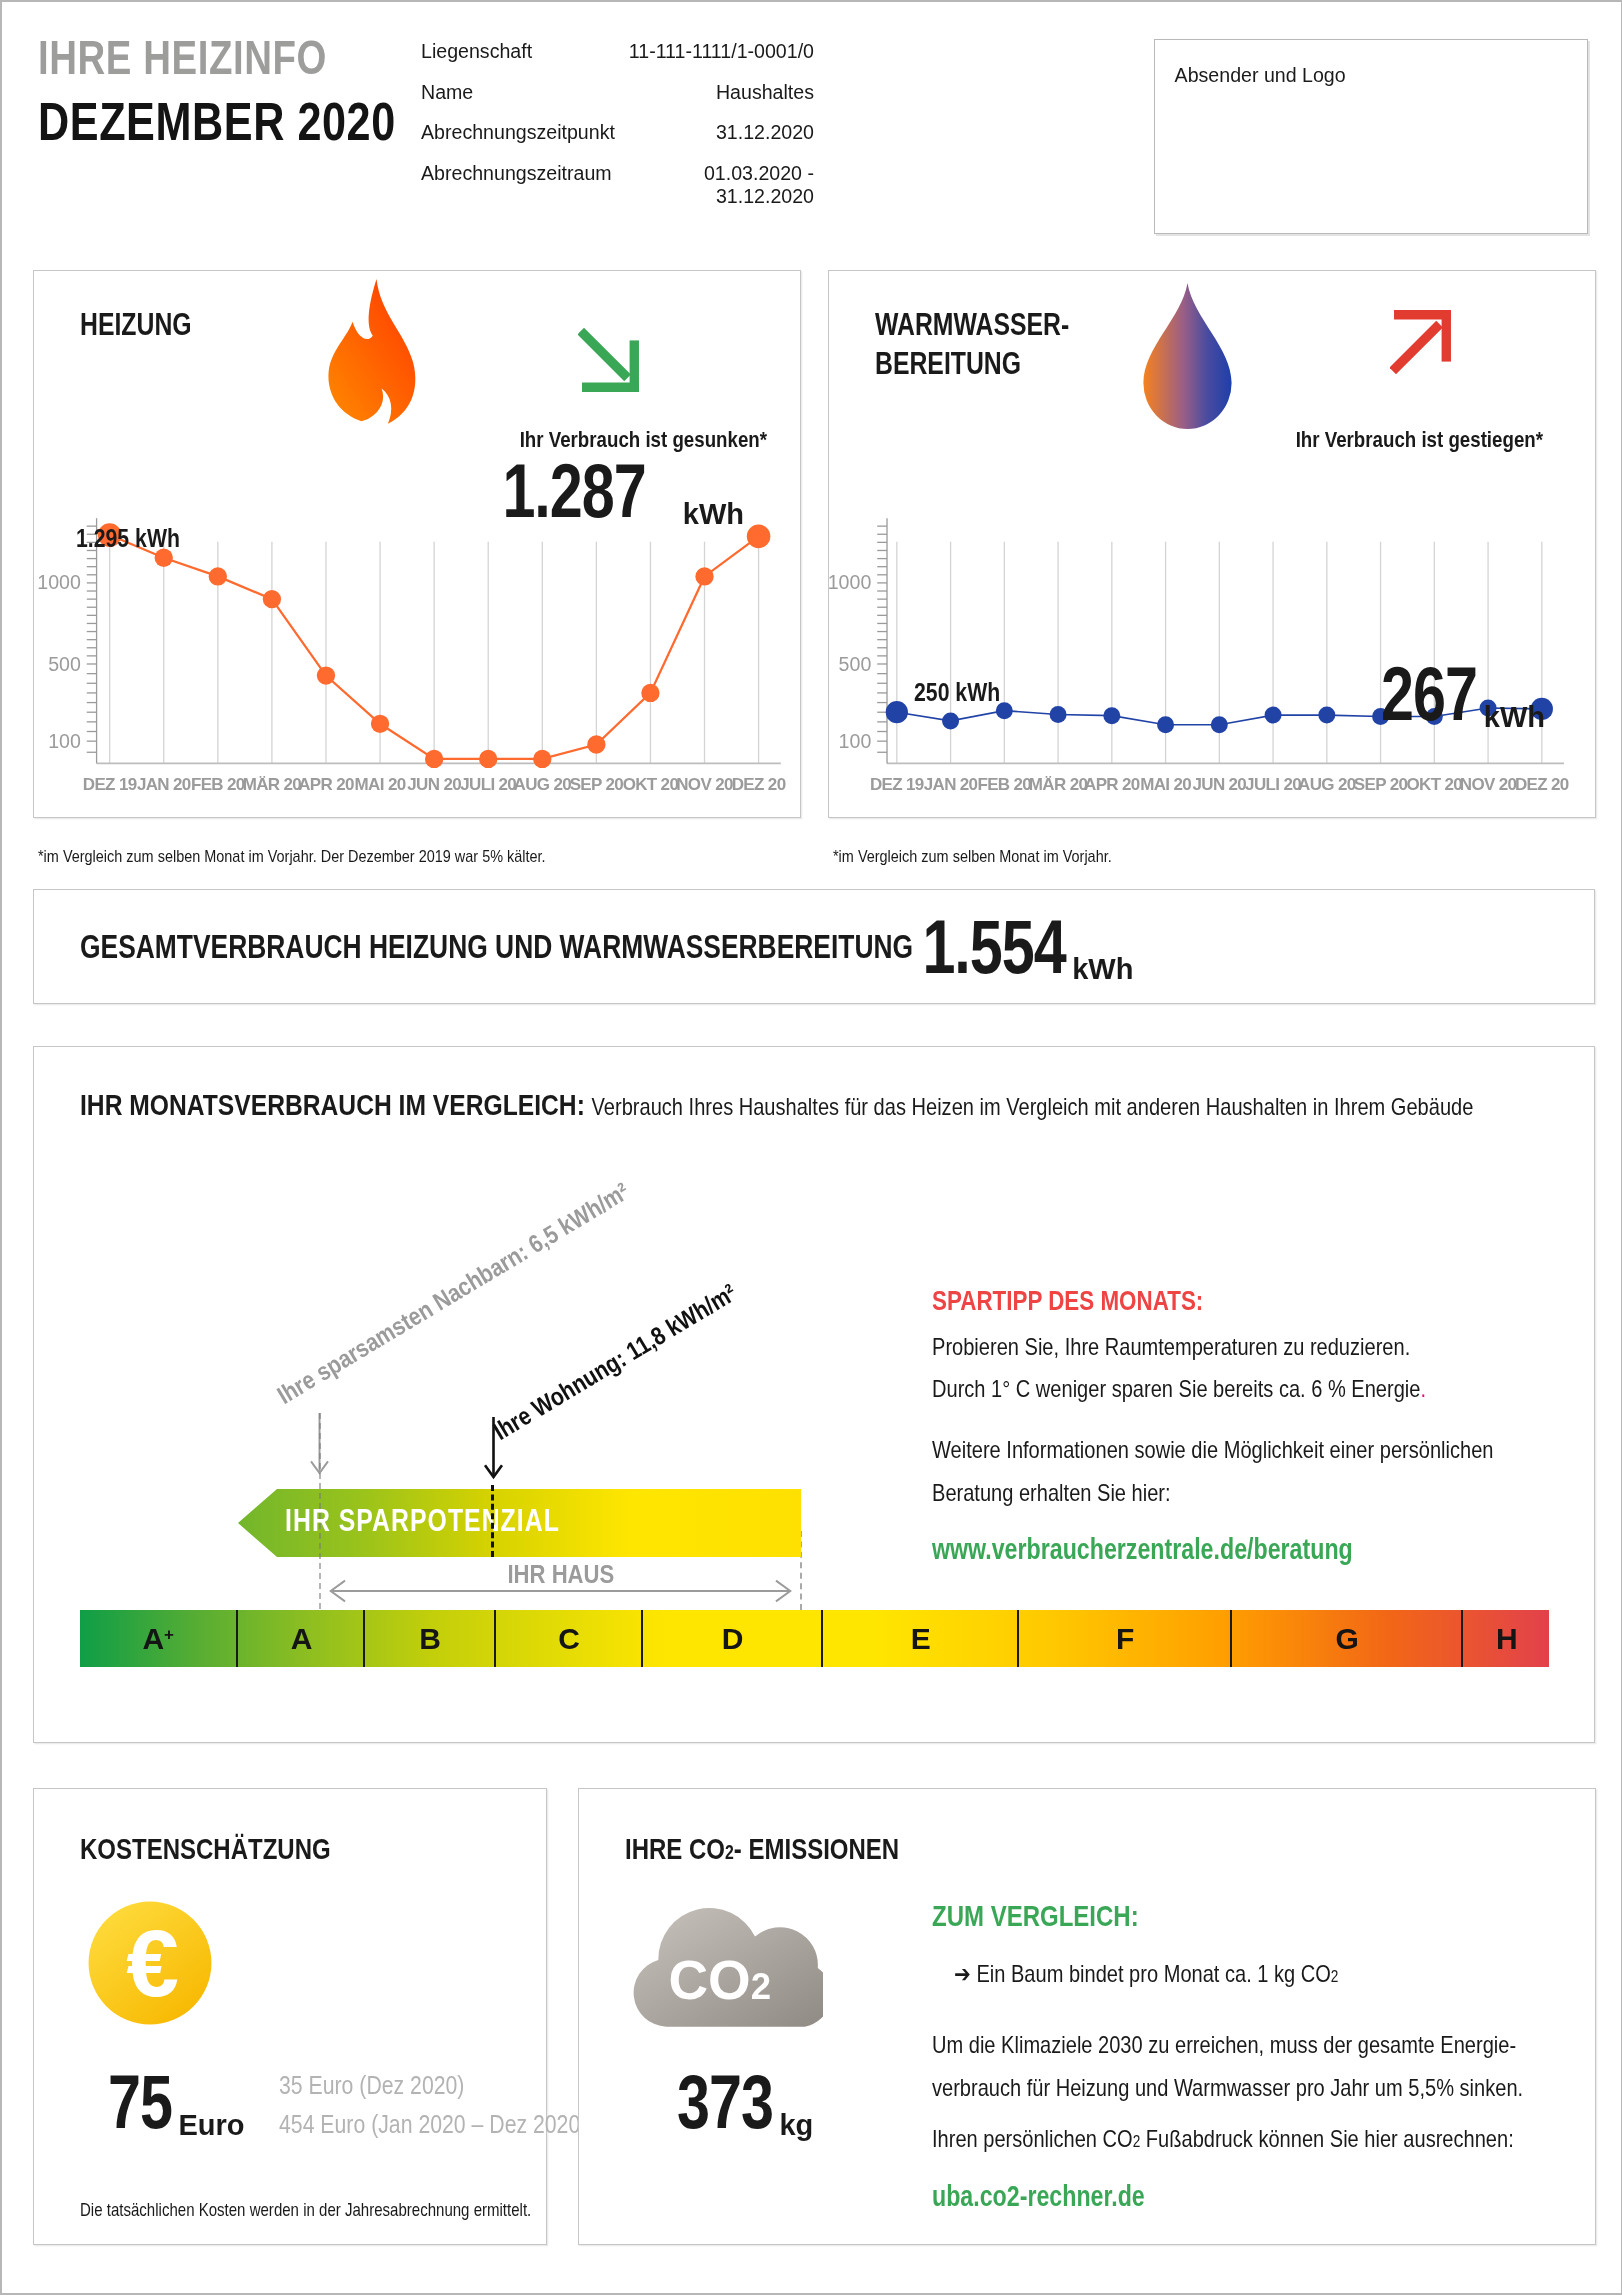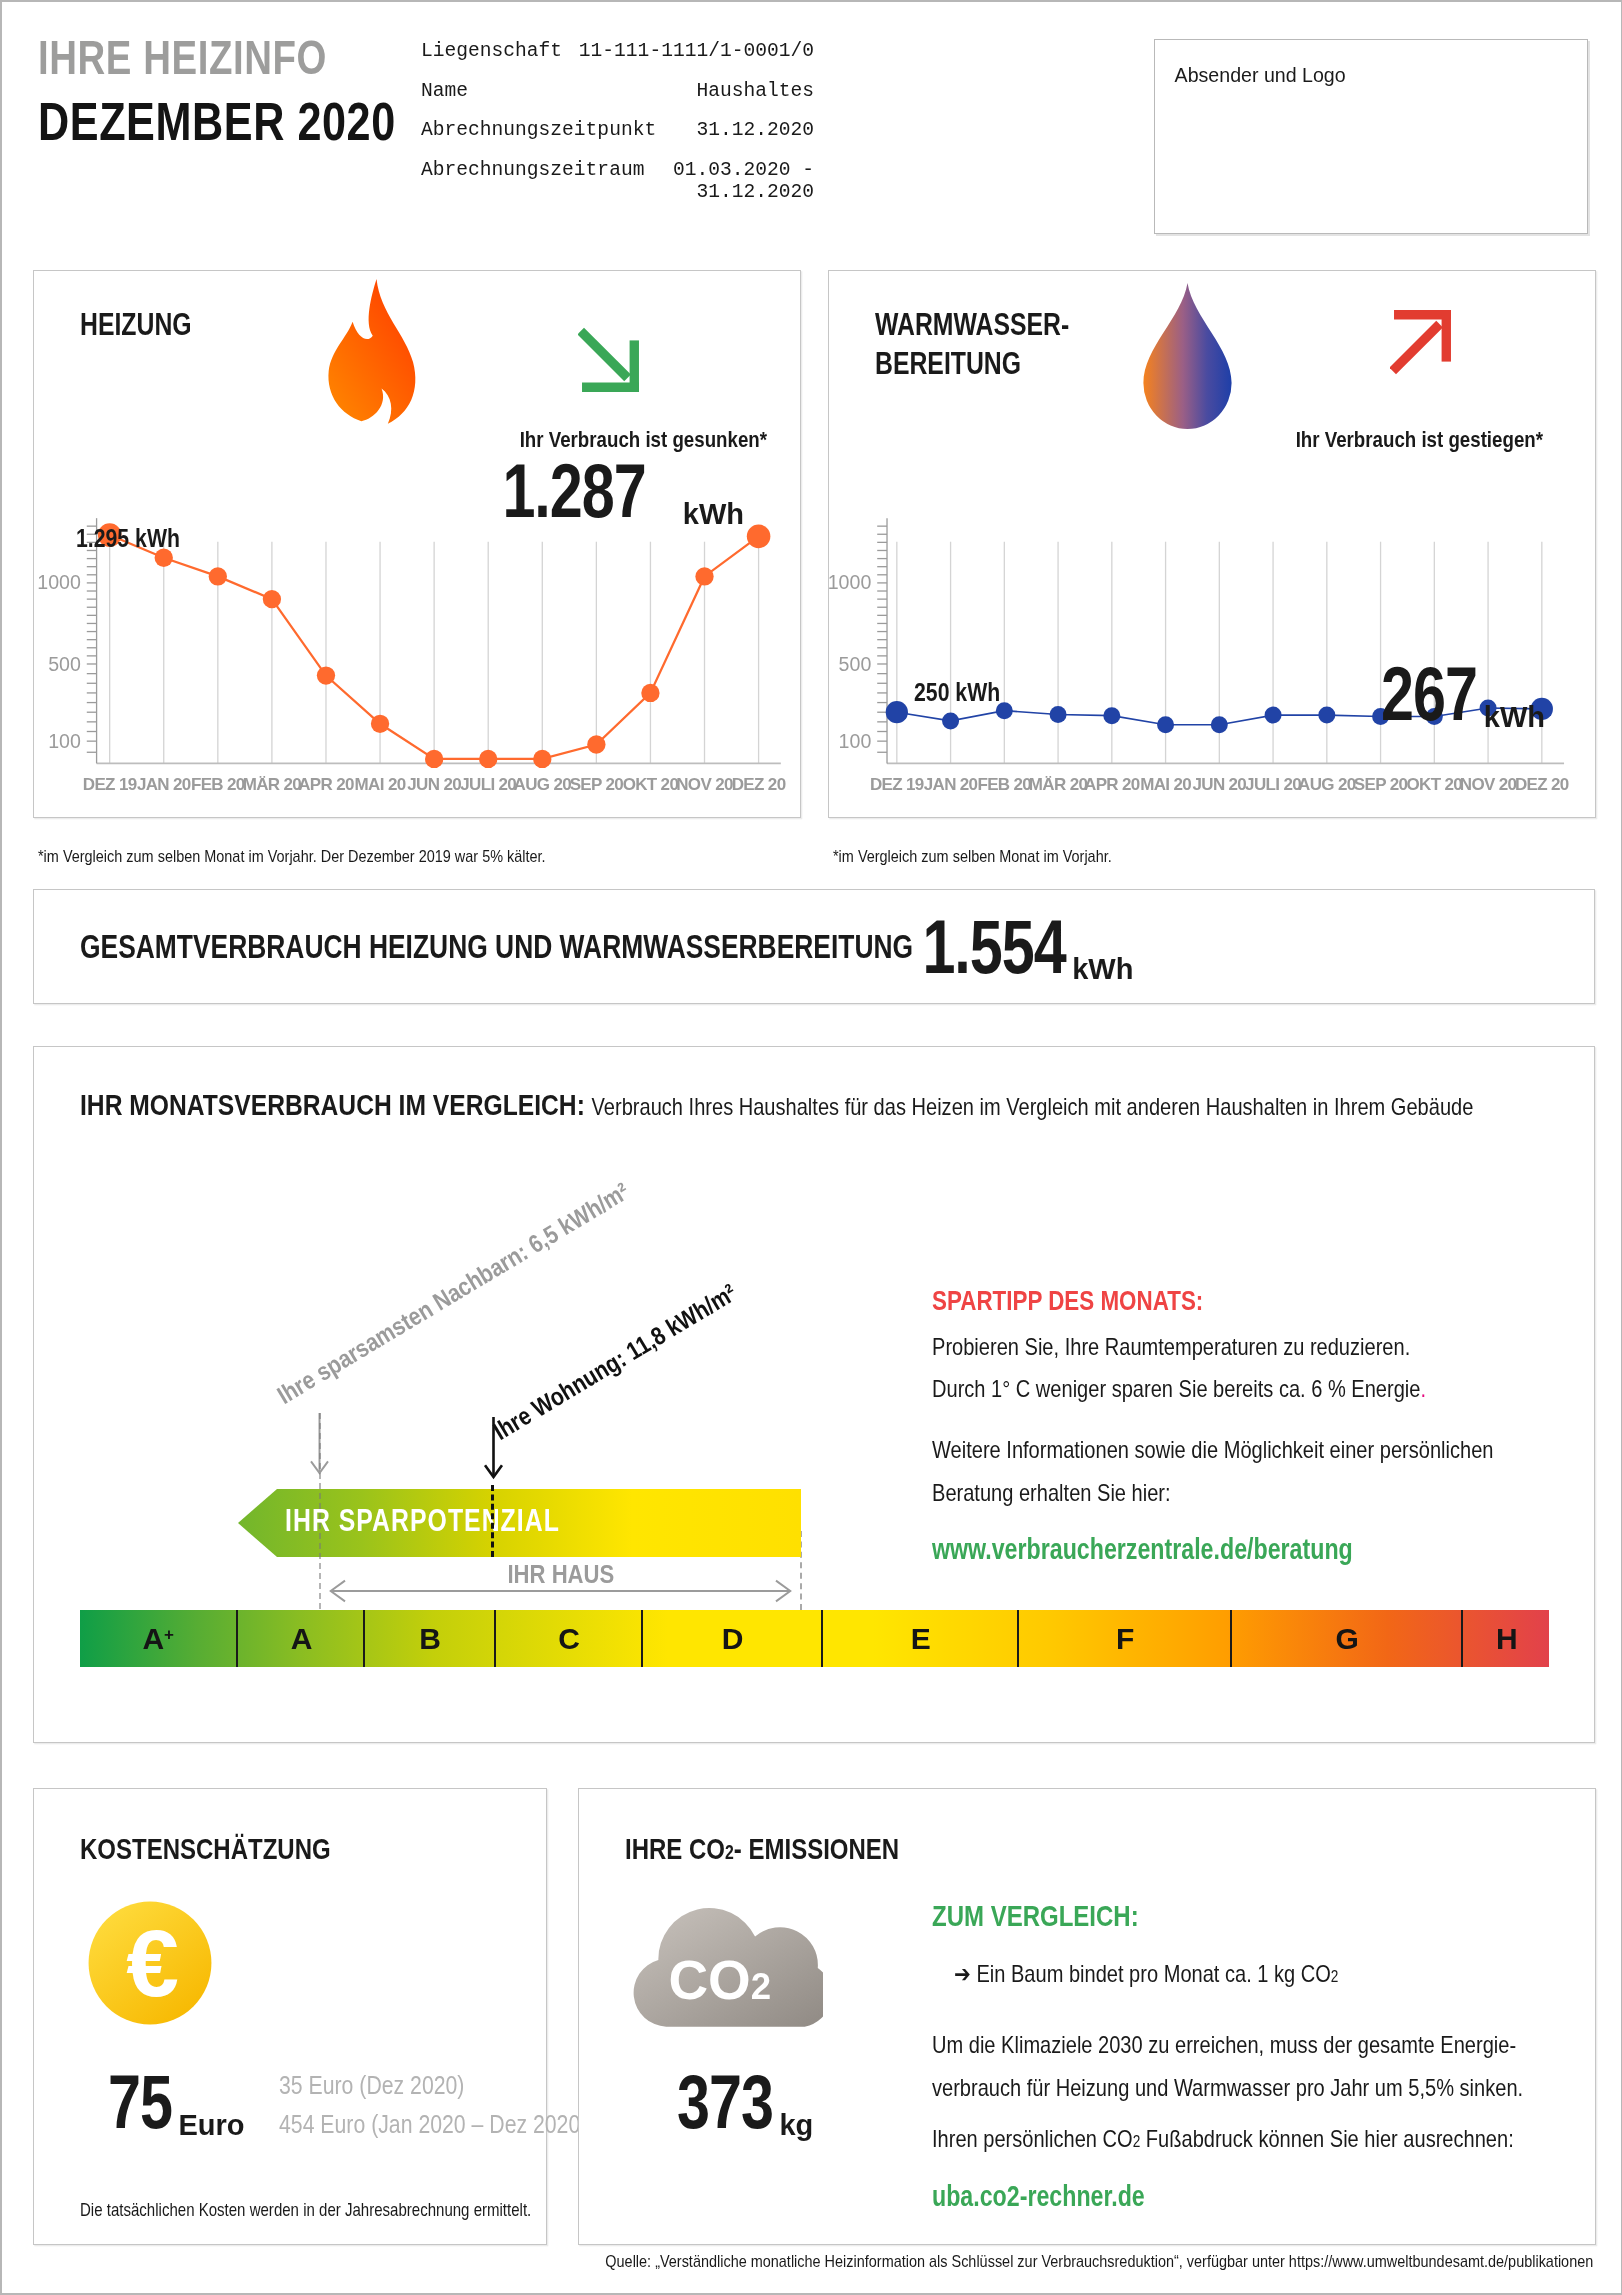--- a/index.html
+++ b/index.html
@@ -7,21 +7,21 @@
         border:2.6px solid #b7b7b7;box-sizing:border-box;overflow:hidden;
         font-family:"Liberation Sans",sans-serif;color:#1a1a1a;}
   .abs{position:absolute;}
   .cx80{display:inline-block;transform:scaleX(.80);transform-origin:0 50%;white-space:nowrap;}
   .cx85{display:inline-block;transform:scaleX(.85);transform-origin:0 50%;white-space:nowrap;}
   .cx85r{display:inline-block;transform:scaleX(.85);transform-origin:100% 50%;white-space:nowrap;}
   .cx85c{display:inline-block;transform:scaleX(.85);transform-origin:50% 50%;white-space:nowrap;}
   
   #title-gray{left:36px;top:27.5px;font-size:48px;font-weight:700;color:#9d9d9c;letter-spacing:0.7px;}
   #title-black{left:36px;top:88px;font-size:54px;font-weight:700;color:#141414;letter-spacing:0.7px;}
-  .meta{left:419px;top:38px;width:393px;font-family:Liberation Mono, monospace;}
+  .meta{left:419px;top:38px;width:393px;}
   .mrow{display:flex;justify-content:space-between;font-size:19.6px;margin-bottom:17.7px;}
   .mv{text-align:right;}
   .sender{left:1152px;top:37px;width:432px;height:193px;border:1.3px solid #b9b9b9;
           box-shadow:2px 2px 0 #e3e3e3;font-size:19.6px;}
   .sender span{position:absolute;left:19.6px;top:23.6px;}
   
   .panel{position:absolute;background:#fff;border:1.3px solid #c6c6c6;box-shadow:1.3px 1.3px 0 #ececec;}
   #panel-heating{left:31px;top:268px;width:766px;height:546px;}
   #panel-water{left:826px;top:268px;width:766px;height:546px;}
   .chart{position:absolute;left:0;top:0;width:100%;height:100%;}
@@ -444,16 +444,15 @@
       <span class="cx85"><span>➔</span><span> Ein Baum bindet pro Monat ca. 1 kg CO</span><span class="sub">2</span></span>
     </div>
     <div class="emline" style="top:243px;"><span class="cx85">Um die Klimaziele 2030 zu erreichen, muss der gesamte Energie-</span></div>
     <div class="emline" style="top:286px;"><span class="cx85">verbrauch für Heizung und Warmwasser pro Jahr um 5,5% sinken.</span></div>
     <div class="emline" style="top:337px;">
       <span class="cx85"><span>Ihren persönlichen CO</span><span class="sub">2</span><span> Fußabdruck können Sie hier ausrechnen:</span></span>
     </div>
     <div class="abs em-link"><span class="cx80">uba.co2-rechner.de</span></div>
   </section>
 
-  <div class="footer"><span class="cx85r">Quelle: „Verständliche monatliche Heizinformation als Schlüssel zur Verbrauchsreduktion“, verfügbar unter https://www.umweltbundesamt.de/publikationen</span></div>
 
 </div>
 
 
 </body></html>

